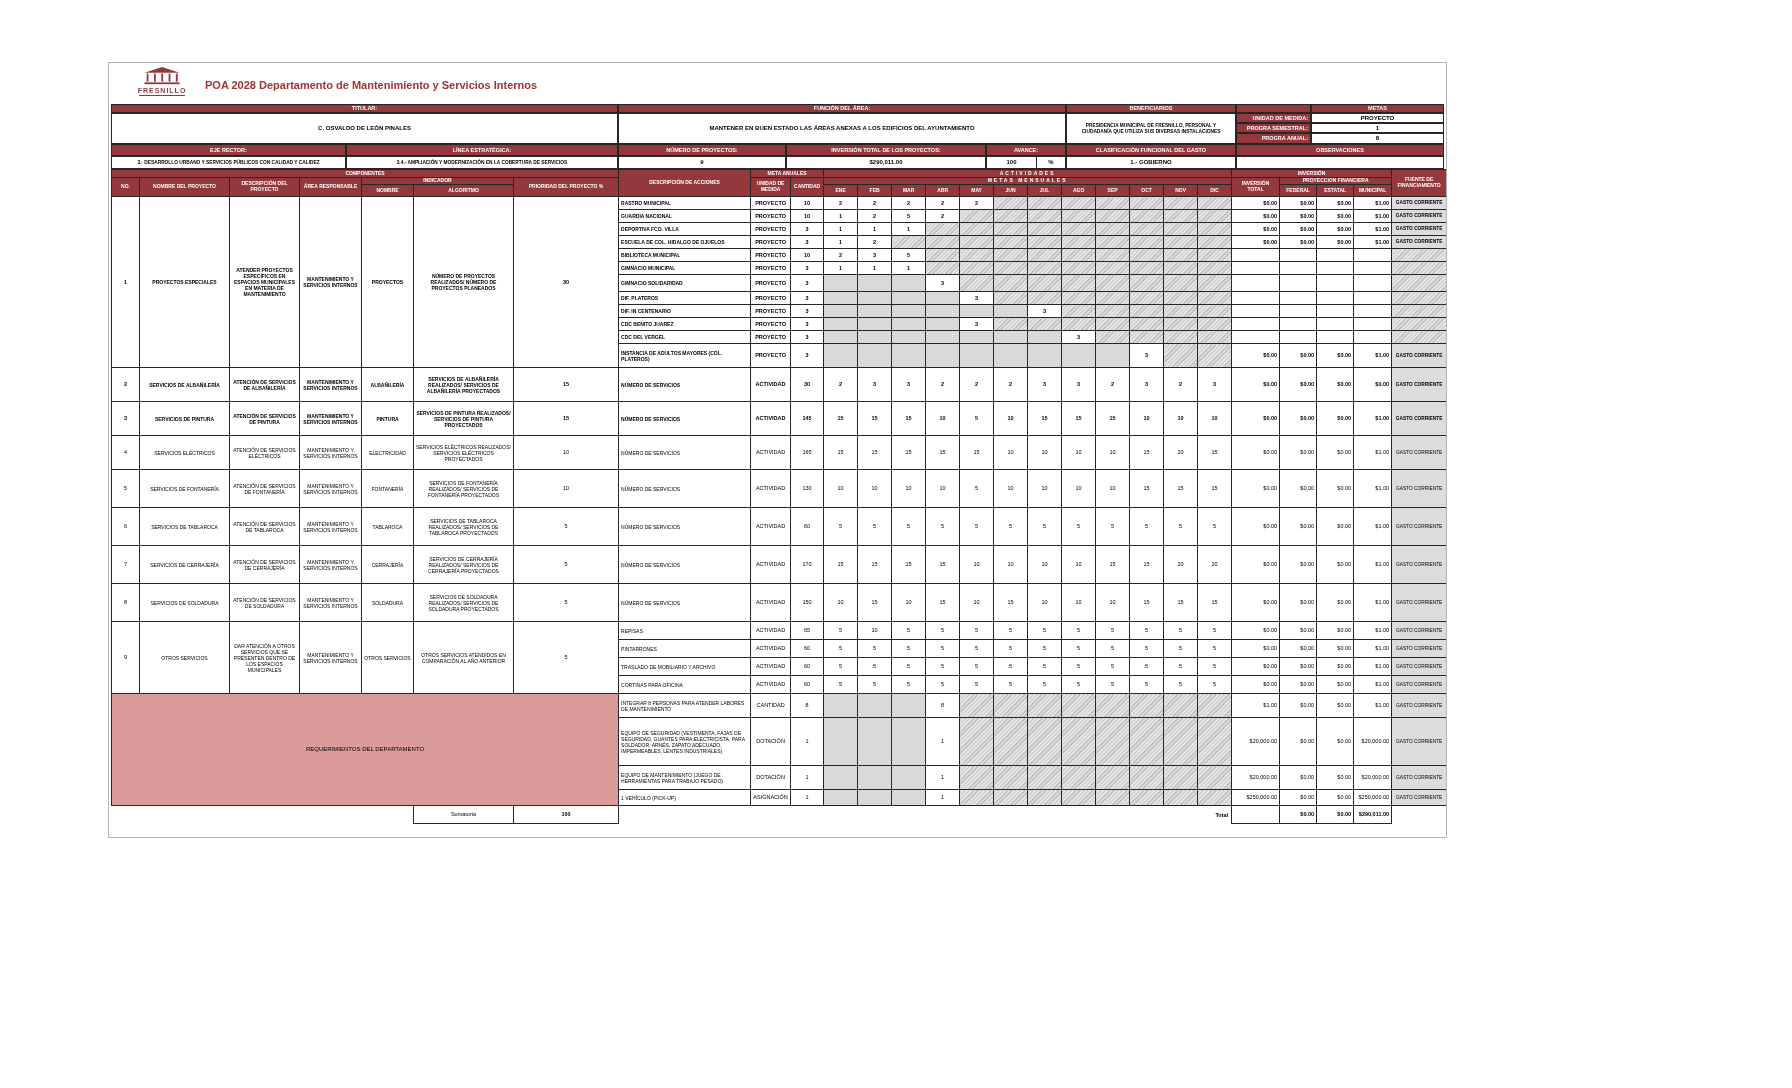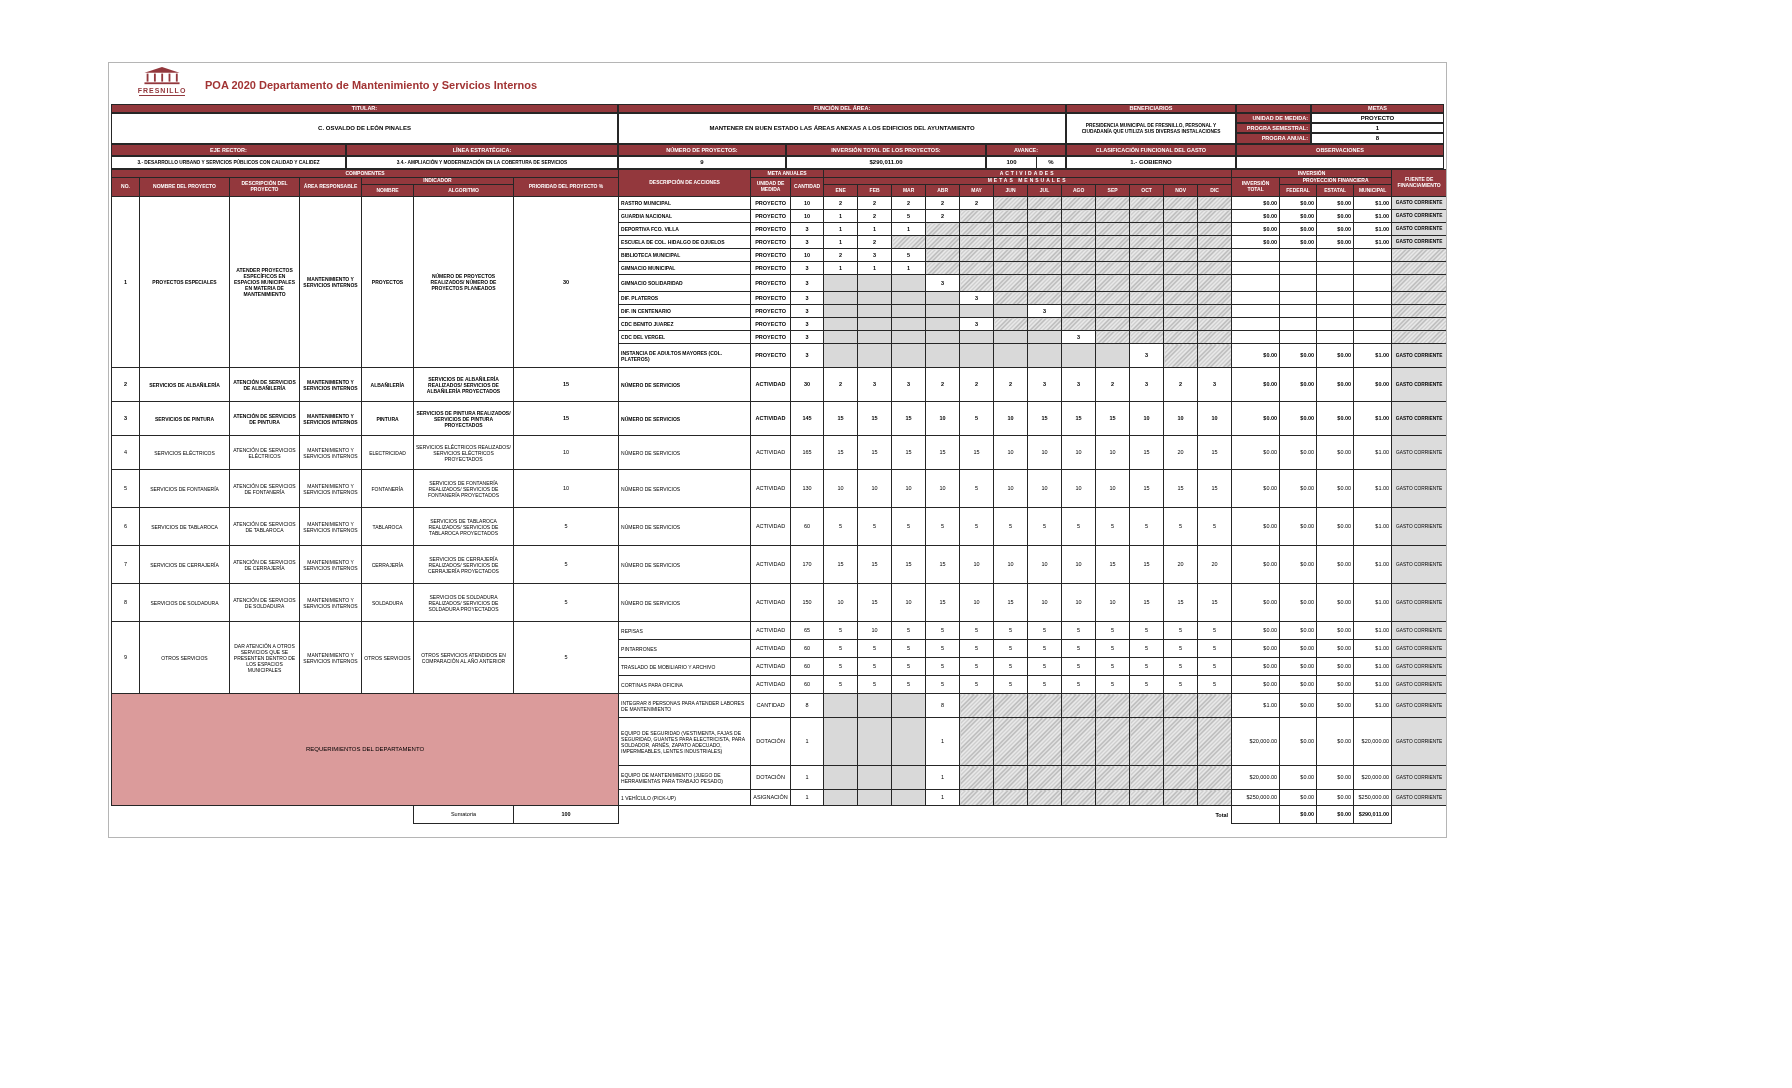--- a/index.html
+++ b/index.html
@@ -52,21 +52,21 @@
       <rect x="9" y="9" width="2.5" height="11" fill="#93383d"></rect>
       <rect x="19" y="9" width="2.5" height="11" fill="#93383d"></rect>
       <rect x="29" y="9" width="2.5" height="11" fill="#93383d"></rect>
       <rect x="39" y="9" width="2.5" height="11" fill="#93383d"></rect>
       <rect x="49" y="9" width="2.5" height="11" fill="#93383d"></rect>
       <rect x="6" y="21" width="48" height="2.5" fill="#93383d"></rect>
     </svg>
     <div class="logo-name">FRESNILLO</div>
     <div class="logo-tag"></div>
   </div>
-  <div class="doc-title">POA 2020 Departamento de Mantenimiento y Servicios Internos</div>
+  <div class="doc-title">POA 2028 Departamento de Mantenimiento y Servicios Internos</div>
 
   <div class="info">
     <div class="ihdr" style="left:0;top:0;width:507px;height:9px">TITULAR:</div>
     <div class="ihdr" style="left:507px;top:0;width:448px;height:9px">FUNCIÓN DEL ÁREA:</div>
     <div class="ihdr" style="left:955px;top:0;width:170px;height:9px">BENEFICIARIOS</div>
     <div class="ihdr" style="left:1125px;top:0;width:75px;height:9px"></div>
     <div class="ihdr" style="left:1200px;top:0;width:133px;height:9px">METAS</div>
 
     <div class="ival b" style="left:0;top:9px;width:507px;height:31px">C. OSVALDO DE LEÓN PINALES</div>
     <div class="ival b" style="left:507px;top:9px;width:448px;height:31px">MANTENER EN BUEN ESTADO LAS ÁREAS ANEXAS A LOS EDIFICIOS DEL AYUNTAMIENTO</div>

